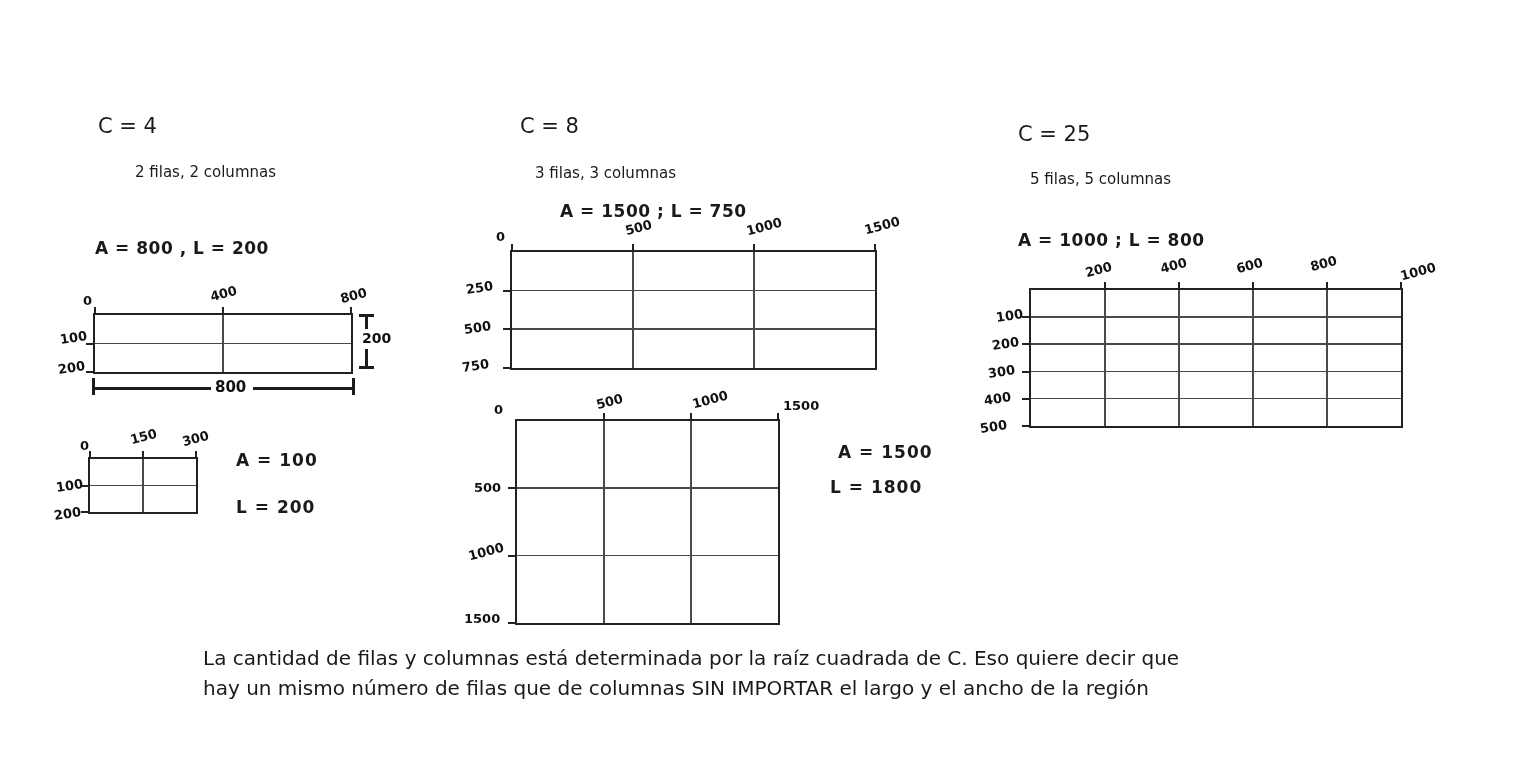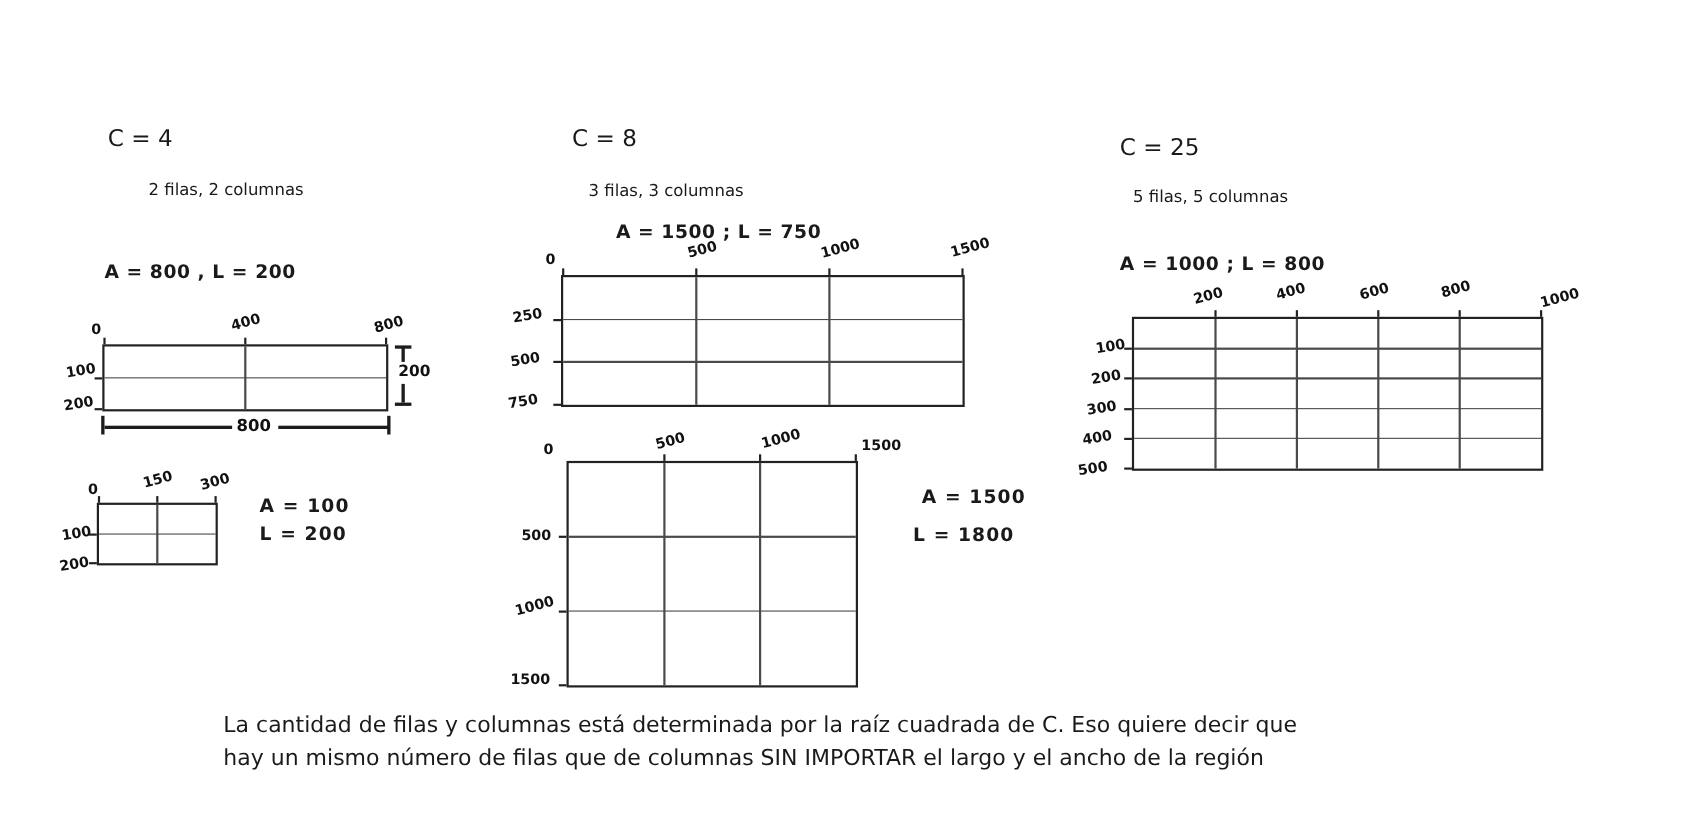--- a/index.html
+++ b/index.html
@@ -75,21 +75,21 @@
       <div class="tick-t" style="right:-1px;"></div>
       <div class="tick-l" style="top:calc(50% - 1px);"></div>
       <div class="tick-l" style="bottom:-1px;"></div>
     </div>
     <div class="axlab" style="left:80px;top:438px;">0</div>
     <div class="axlab rot" style="left:130px;top:429px;">150</div>
     <div class="axlab rot" style="left:182px;top:431px;">300</div>
     <div class="axlab rot-sm" style="left:56px;top:478px;">100</div>
     <div class="axlab rot-sm" style="left:54px;top:506px;">200</div>
     <div class="abs sidelabel" style="left:236px;top:450px;">A = 100</div>
-    <div class="abs sidelabel" style="left:236px;top:476px;">L = 200</div>
+    <div class="abs sidelabel" style="left:236px;top:497px;">L = 200</div>
   </div>
 
   <div>
     <div class="abs clabel" style="left:520px;top:114px;">C = 8</div>
     <div class="abs rclabel" style="left:535px;top:164px;">3 filas, 3 columnas</div>
     <div class="abs params" style="left:560px;top:201px;">A = 1500 ;   L = 750</div>
 
     <div class="grid" style="left:510px;top:250px;width:367px;height:120px;">
       <div class="vl" style="left:calc(33.33% - 1px);"></div>
       <div class="vl" style="left:calc(66.66% - 1px);"></div>

